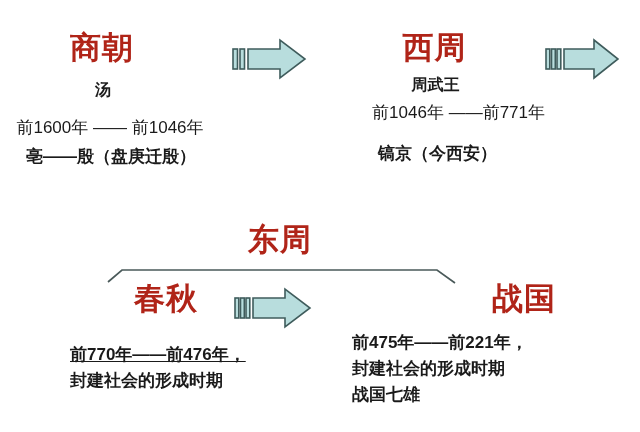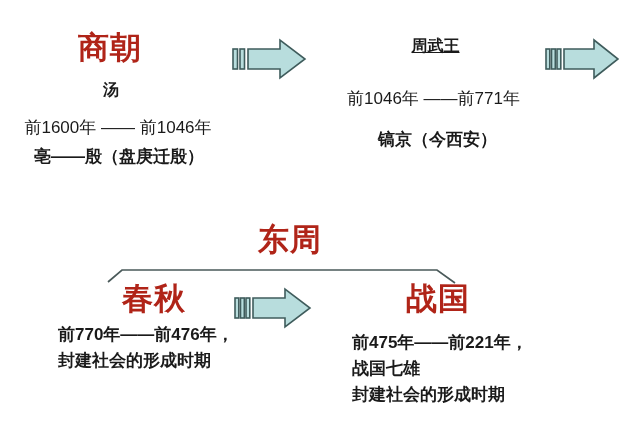--- a/index.html
+++ b/index.html
@@ -47,81 +47,82 @@
 
   
   .bracket{position:absolute;}
   .bracket svg{display:block;}
 </style>
 </head>
 <body>
 
 <div class="stage">
 
-  <div class="block" style="left:8px;top:32px;width:228px;">
+  <div class="block" style="left:0px;top:32px;width:228px;">
     <div class="dyn-title center" style="margin-left:-24px;">商朝</div>
     <div class="dyn-sub center" style="margin-top:19px;margin-left:-22px;">汤</div>
     <div class="dyn-line center" style="margin-top:17px;margin-left:-8px;">前1600年 —— 前1046年</div>
     <div class="dyn-line b center" style="margin-top:3px;margin-left:-6px;">亳——殷（盘庚迁殷）</div>
   </div>
 
   <div class="arrow" style="left:232px;top:38px;">
     <svg width="76" height="42" viewBox="0 0 76 42">
       <g fill="#b8dddd" stroke="#3f5c5c" stroke-width="1.6" stroke-linejoin="miter">
         <rect x="1" y="11" width="4.5" height="20"></rect>
         <rect x="8" y="11" width="4.5" height="20"></rect>
         <path d="M16 11 L48 11 L48 2 L73 21 L48 40 L48 31 L16 31 Z"></path>
       </g>
     </svg>
   </div>
 
   <div class="block" style="left:330px;top:32px;width:215px;">
-    <div class="dyn-sub center" style="margin-top:6px;margin-left:-4px;text-decoration:underline;">周武王</div>
-    <div class="dyn-line center" style="margin-top:32px;margin-left:-8px;">前1046年 ——前771年</div>
+    <div class="dyn-title center" style="margin-left:-6px;">西周</div>
+    <div class="dyn-sub center" style="margin-top:14px;margin-left:-4px;">周武王</div>
+    <div class="dyn-line center" style="margin-top:7px;margin-left:-8px;text-align:right;">前1046年 ——前771年</div>
     <div class="dyn-line b center" style="margin-top:15px;margin-left:0px;">镐京（今西安）</div>
   </div>
 
   <div class="arrow" style="left:545px;top:38px;">
     <svg width="76" height="42" viewBox="0 0 76 42">
       <g fill="#b8dddd" stroke="#3f5c5c" stroke-width="1.6" stroke-linejoin="miter">
         <rect x="1" y="11" width="3.8" height="20"></rect>
         <rect x="6.5" y="11" width="3.8" height="20"></rect>
         <rect x="12" y="11" width="3.8" height="20"></rect>
         <path d="M19 11 L49 11 L49 2 L73 21 L49 40 L49 31 L19 31 Z"></path>
       </g>
     </svg>
   </div>
 
-  <div class="block" style="left:248px;top:224px;width:84px;">
+  <div class="block" style="left:238px;top:224px;width:84px;">
     <div class="dyn-title center">东周</div>
   </div>
 
   <div class="bracket" style="left:100px;top:262px;">
     <svg width="366" height="24" viewBox="0 0 366 24">
       <path d="M8 20 L22 8 L337 8 L355 21" fill="none" stroke="#4a5a5a" stroke-width="1.7" stroke-linecap="butt" stroke-linejoin="miter"></path>
     </svg>
   </div>
 
-  <div class="block" style="left:0px;top:283px;width:228px;padding-left:48px;">
+  <div class="block" style="left:12px;top:283px;width:228px;padding-left:48px;">
     <div class="dyn-title center" style="margin-left:-16px;">春秋</div>
-    <div class="dyn-line b" style="margin-top:8px;margin-left:10px;">前770年——前476年，</div>
+    <div class="dyn-line b" style="margin-top:28px;margin-left:10px;text-decoration:underline;">前770年——前476年，</div>
     <div class="dyn-line b" style="margin-left:10px;">封建社会的形成时期</div>
   </div>
 
   <div class="arrow" style="left:234px;top:287px;">
     <svg width="80" height="42" viewBox="0 0 80 42">
       <g fill="#b8dddd" stroke="#3f5c5c" stroke-width="1.6" stroke-linejoin="miter">
         <rect x="1" y="11" width="3.8" height="20"></rect>
         <rect x="6.5" y="11" width="3.8" height="20"></rect>
         <rect x="12" y="11" width="3.8" height="20"></rect>
         <path d="M19 11 L51 11 L51 2 L76 21 L51 40 L51 31 L19 31 Z"></path>
       </g>
     </svg>
   </div>
 
   <div class="block" style="left:330px;top:283px;width:226px;">
-    <div class="dyn-title center" style="margin-left:-10px;">战国</div>
+    <div class="dyn-title center" style="margin-left:-10px;text-align:right;">战国</div>
     <div class="dyn-line b" style="margin-top:16px;margin-left:22px;">前475年——前221年，</div>
+    <div class="dyn-line b" style="margin-left:22px;">封建社会的形成时期</div>
     <div class="dyn-line b" style="margin-left:22px;">战国七雄</div>
-    <div class="dyn-line b" style="margin-left:22px;">封建社会的形成时期</div>
   </div>
 
 </div>
 
 </body></html>

